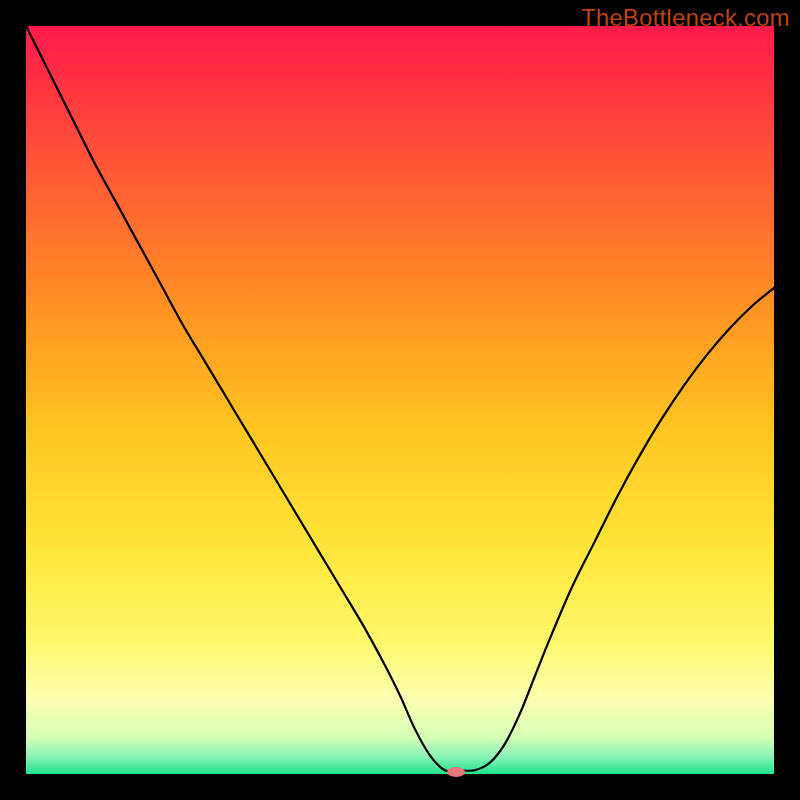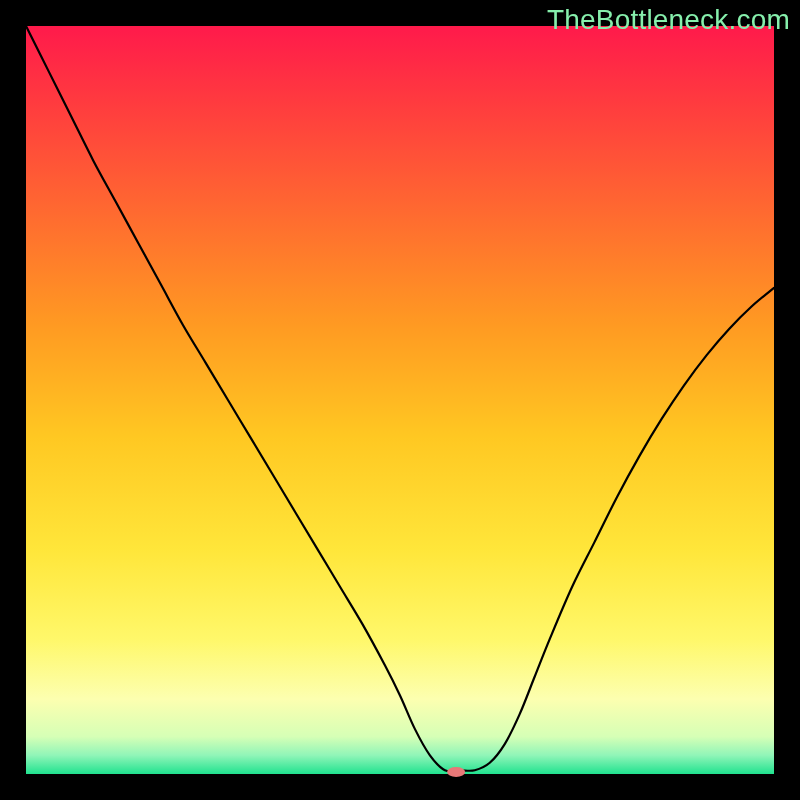--- a/index.html
+++ b/index.html
@@ -14,22 +14,22 @@
     position: relative;
     width: 800px;
     height: 800px;
     background: #000;
   }
   .watermark {
     position: absolute;
     top: 4px;
     right: 10px;
     font-family: Arial, Helvetica, sans-serif;
-    font-size: 28px;
-    color: #86efac;
+    font-size: 24px;
+    color: #c2410c;
     font-weight: 500;
     letter-spacing: 0.2px;
     z-index: 10;
   }
   svg {
     display: block;
   }
 </style>
 </head>
 <body>

